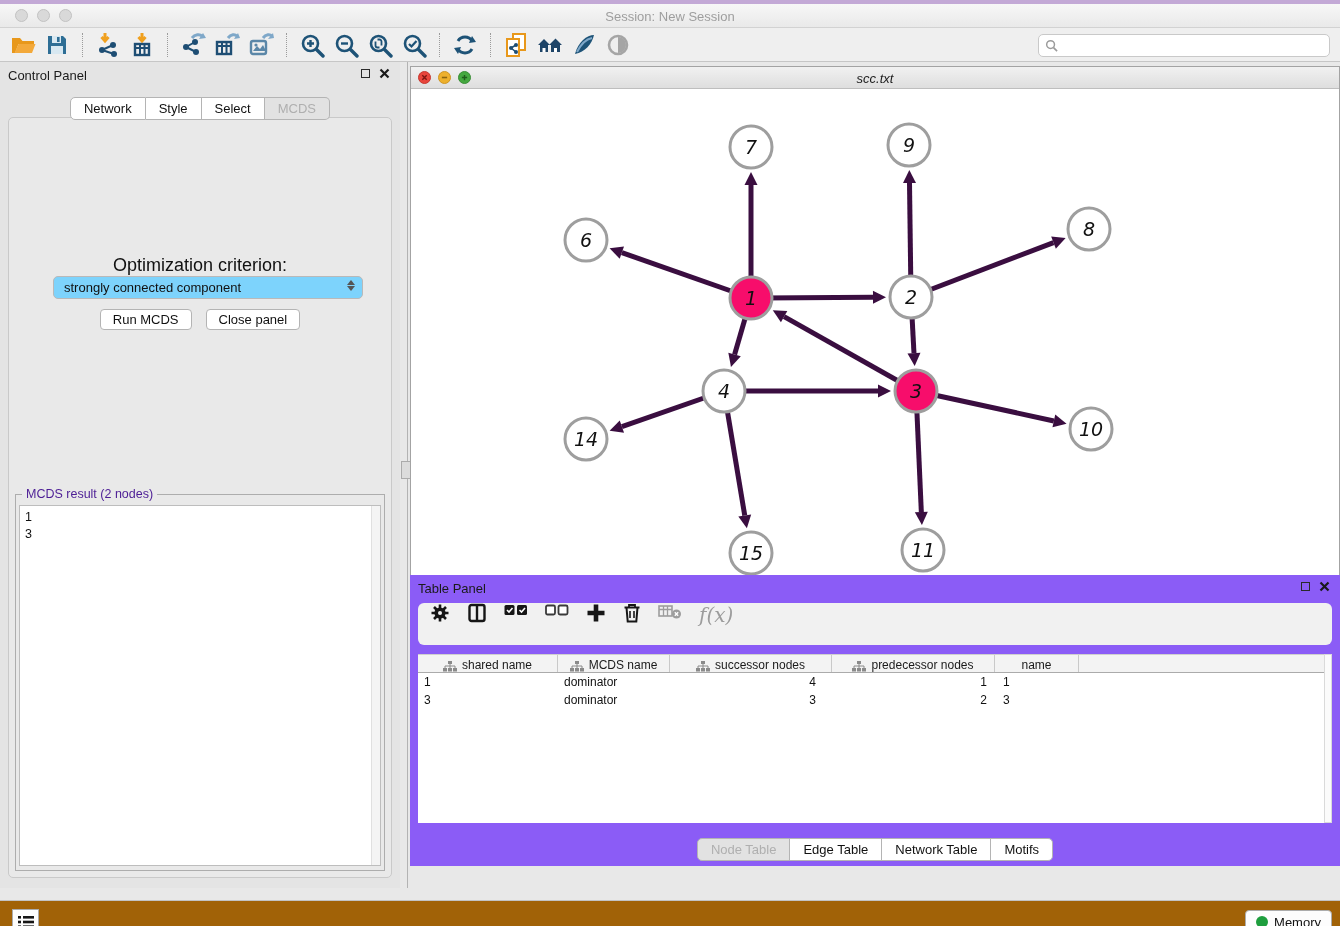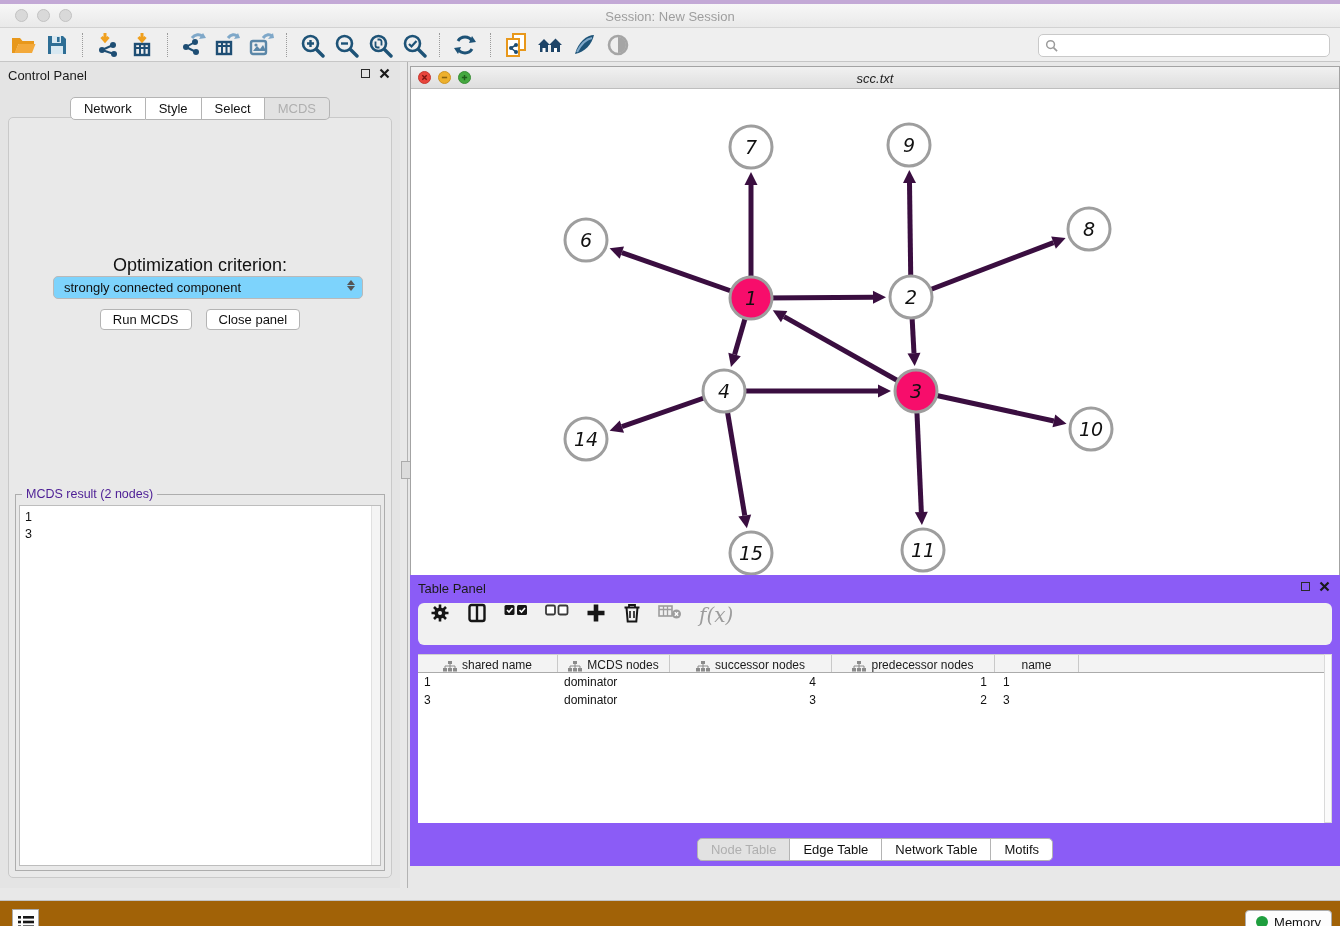--- a/index.html
+++ b/index.html
@@ -492,21 +492,21 @@
           <span>shared name</span>
         </div>
         <div class="th" style="width: 112px;">
           <svg width="14" height="11" viewBox="0 0 14 11">
             <rect x="5" y="0" width="4" height="3" fill="#8A8A8A"></rect>
             <path d="M7 3v2M2 5h10M2 5v2M7 5v2M12 5v2" stroke="#8A8A8A" stroke-width="1"></path>
             <rect x="0" y="7" width="4" height="3.5" fill="#8A8A8A"></rect>
             <rect x="5" y="7" width="4" height="3.5" fill="#8A8A8A"></rect>
             <rect x="10" y="7" width="4" height="3.5" fill="#8A8A8A"></rect>
           </svg>
-          <span>MCDS nodes</span>
+          <span>MCDS name</span>
         </div>
         <div class="th" style="width: 162px;">
           <svg width="14" height="11" viewBox="0 0 14 11">
             <rect x="5" y="0" width="4" height="3" fill="#8A8A8A"></rect>
             <path d="M7 3v2M2 5h10M2 5v2M7 5v2M12 5v2" stroke="#8A8A8A" stroke-width="1"></path>
             <rect x="0" y="7" width="4" height="3.5" fill="#8A8A8A"></rect>
             <rect x="5" y="7" width="4" height="3.5" fill="#8A8A8A"></rect>
             <rect x="10" y="7" width="4" height="3.5" fill="#8A8A8A"></rect>
           </svg>
           <span>successor nodes</span>

